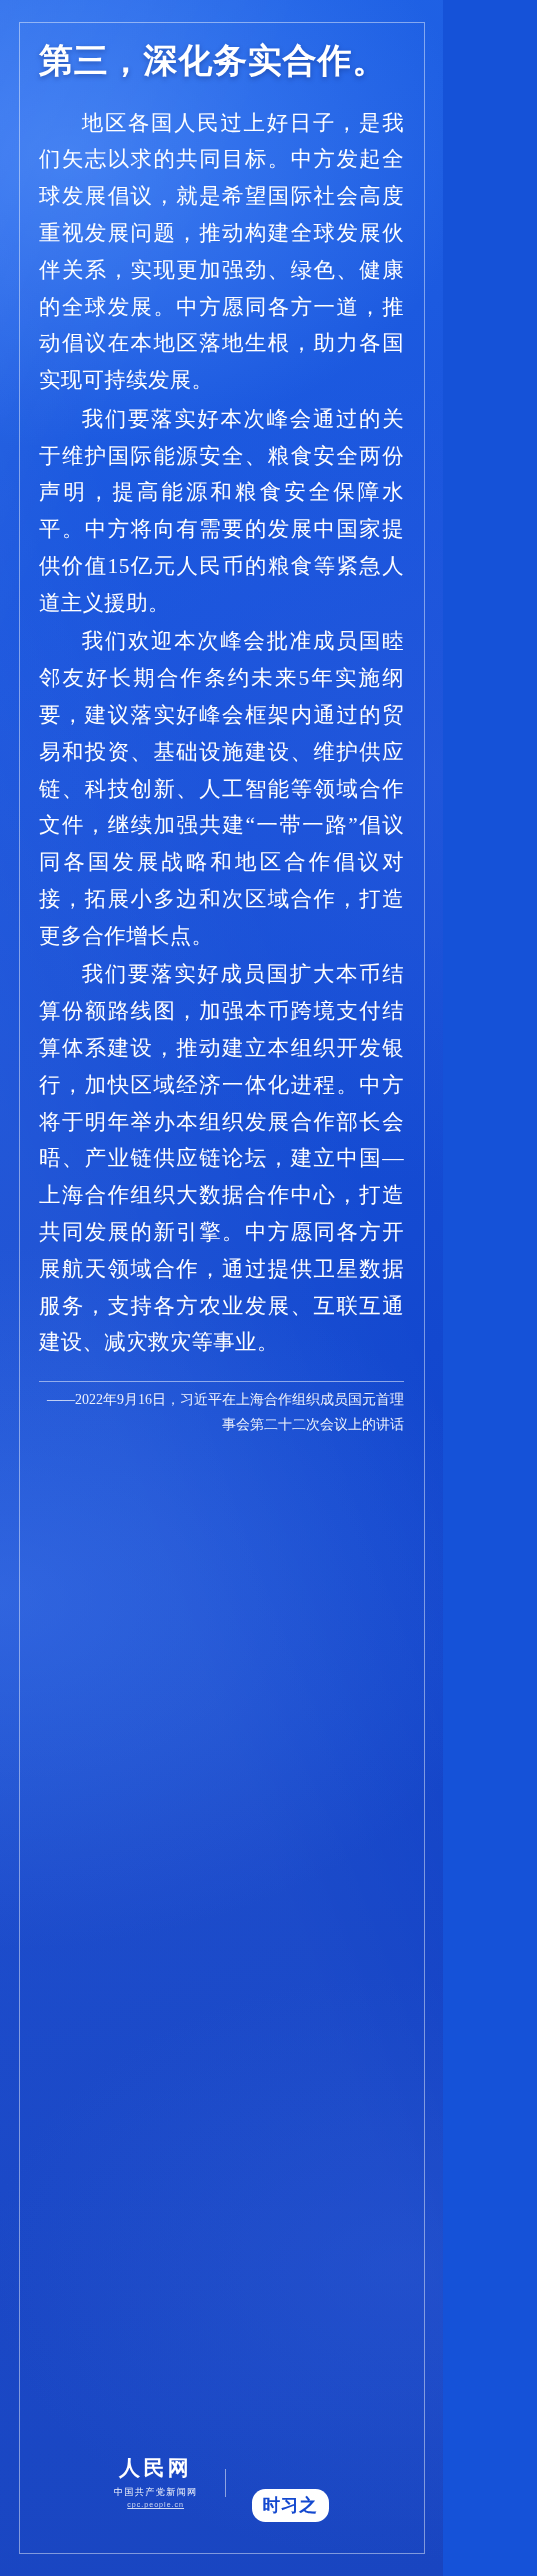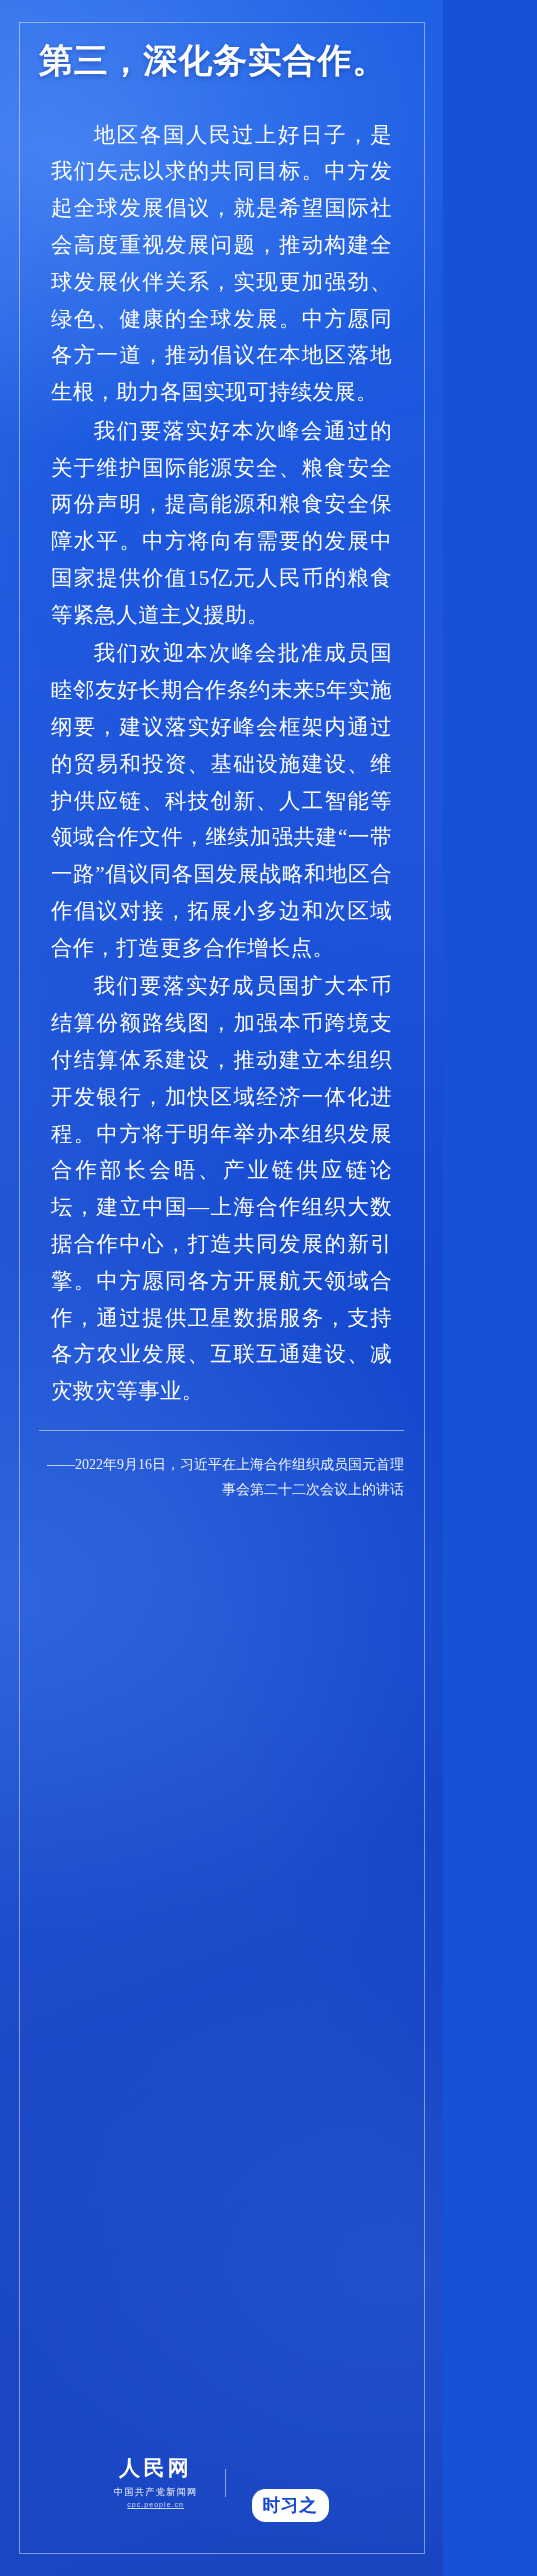--- a/index.html
+++ b/index.html
@@ -63,39 +63,39 @@
     font-size: 34px;
     line-height: 1.25;
     font-weight: 700;
     color: #ffffff;
     font-family: "Liberation Serif", serif;
     letter-spacing: 0.8px;
     text-shadow: 0 1.7px 5px rgba(0,20,80,0.35);
   }
 
   .body-text {
-    margin: 12px;
+    margin: 0;
     padding-top: 22px;
   }
 
   .para {
     margin: 0 0 1.7px 0;
     font-size: 21.4px;
     line-height: 1.72;
     color: #ffffff;
     text-indent: 2em;
     font-family: "Liberation Serif", serif;
     text-align: justify;
     text-justify: inter-ideograph;
     letter-spacing: 0.4px;
   }
 
   .source {
     margin: 20px 0 0 0;
-    padding-top: 22px;
+    padding-top: 6px;
     border-top: 0.8px solid rgba(255,255,255,0.5);
     font-size: 14px;
     line-height: 1.75;
     color: rgba(255,255,255,0.92);
     text-align: right;
     font-family: "Liberation Serif", serif;
   }
 
   .footer {
     position: absolute;

